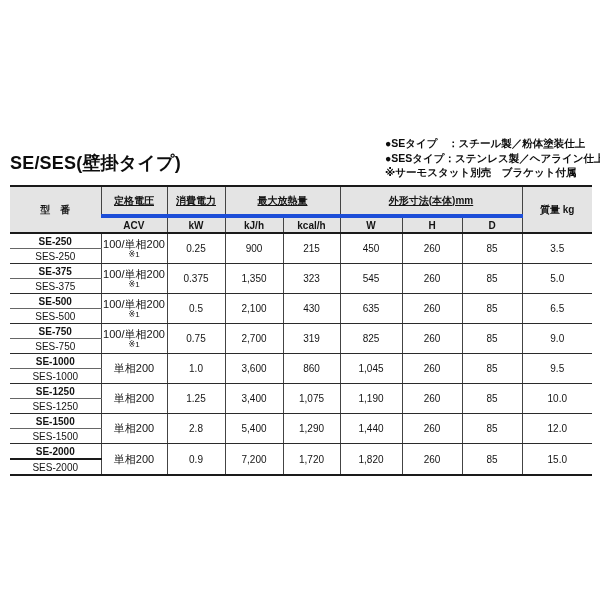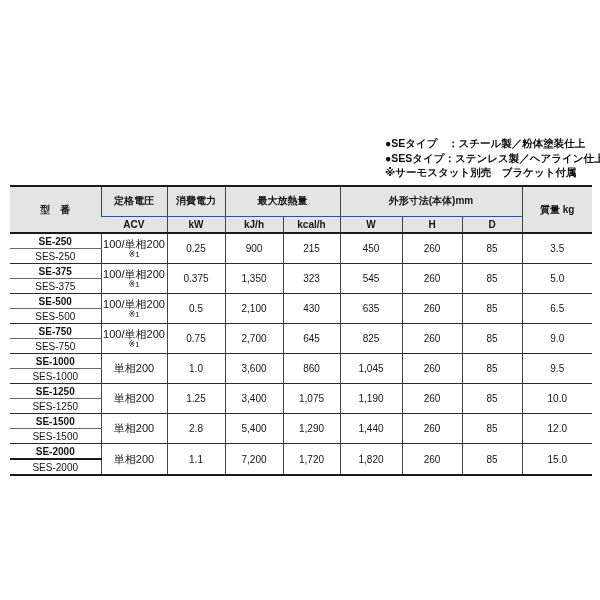--- a/index.html
+++ b/index.html
@@ -58,21 +58,21 @@
   
   thead th {
     background: #e4e4e4;
     font-size: 10px;
     font-weight: 700;
     color: #141414;
   }
   thead tr.h1 { height: 30px; }
   thead tr.h2 { height: 17px; }
   thead tr.h1 th { border-top: 2px solid #1a1a1a; }
-  thead tr.h1 th.sub { border-bottom: 1px solid #1d4ed8; }
+  thead tr.h1 th.sub { border-bottom: 4px solid #1d4ed8; text-decoration: underline; }
   thead tr.h1 th.tall, thead tr.h2 th { border-bottom: 2px solid #1a1a1a; }
   
   tbody td {
     font-size: 10px;
     height: 14px;
     line-height: 11px;
     color: #141414;
     background: #fff;
   }
   tbody tr.pair-top td.model-cell { border-bottom: 1px solid #666; font-weight: bold; }
@@ -89,20 +89,21 @@
     font-weight: 600;
     color: #141414;
     white-space: nowrap;
   }
 </style>
 </head>
 <body>
 
 <div class="page">
 
+  <div class="title">SE/SES(壁掛タイプ)</div>
 
   <div class="type-notes">
     <div>●SEタイプ　：スチール製／粉体塗装仕上</div>
     <div>●SESタイプ：ステンレス製／ヘアライン仕上</div>
     <div>※サーモスタット別売　ブラケット付属</div>
   </div>
 
   <table class="spec">
     <colgroup>
       <col style="width:91px">
@@ -187,21 +188,21 @@
           <td class="model-cell">SES-500</td>
         </tr>
         <tr class="pair-top">
           <td class="model-cell">SE-750</td>
           <td rowspan="2" class="span2 voltage-cell">
             <div class="v-main">100/単相200</div>
             <div class="v-note">※1</div>
           </td>
           <td rowspan="2" class="span2">0.75</td>
           <td rowspan="2" class="span2">2,700</td>
-          <td rowspan="2" class="span2">645</td>
+          <td rowspan="2" class="span2">319</td>
           <td rowspan="2" class="span2">825</td>
           <td rowspan="2" class="span2">260</td>
           <td rowspan="2" class="span2">85</td>
           <td rowspan="2" class="span2">9.0</td>
         </tr>
         <tr class="pair-bottom">
           <td class="model-cell">SES-750</td>
         </tr>
         <tr class="pair-top">
           <td class="model-cell">SE-1000</td>
@@ -249,21 +250,21 @@
           <td rowspan="2" class="span2">12.0</td>
         </tr>
         <tr class="pair-bottom">
           <td class="model-cell">SES-1500</td>
         </tr>
         <tr class="pair-top last">
           <td class="model-cell">SE-2000</td>
           <td rowspan="2" class="span2 voltage-cell">
             <div class="v-main">単相200</div>
           </td>
-          <td rowspan="2" class="span2">1.1</td>
+          <td rowspan="2" class="span2">0.9</td>
           <td rowspan="2" class="span2">7,200</td>
           <td rowspan="2" class="span2">1,720</td>
           <td rowspan="2" class="span2">1,820</td>
           <td rowspan="2" class="span2">260</td>
           <td rowspan="2" class="span2">85</td>
           <td rowspan="2" class="span2">15.0</td>
         </tr>
         <tr class="pair-bottom last">
           <td class="model-cell">SES-2000</td>
         </tr>

